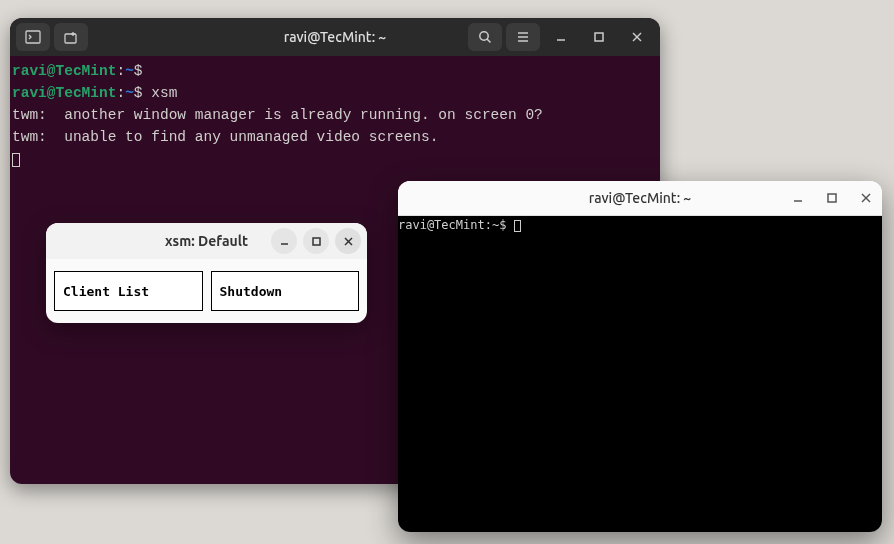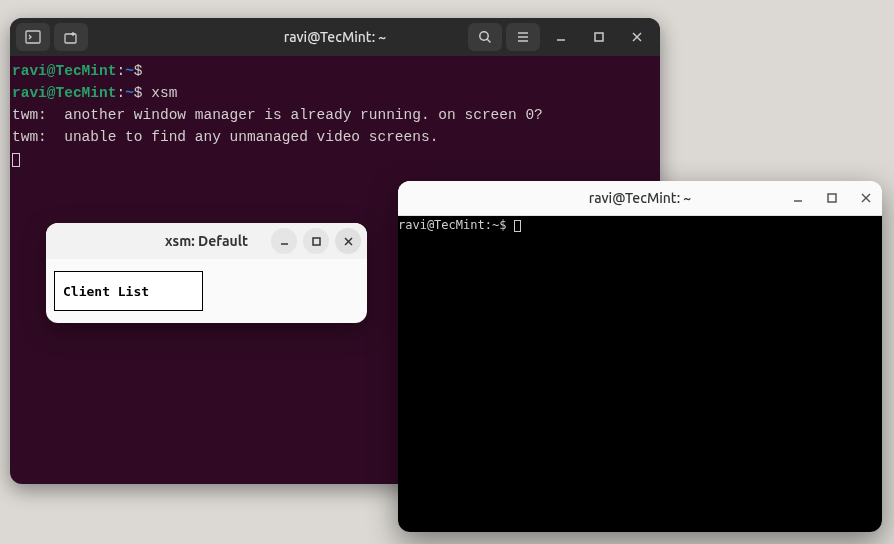--- a/index.html
+++ b/index.html
@@ -298,14 +298,15 @@
       <div class="xsm-ctrl close">
         <svg width="11" height="11" viewBox="0 0 11 11">
           <line x1="2" y1="2" x2="9" y2="9" stroke="#333" stroke-width="1.5"></line>
           <line x1="9" y1="2" x2="2" y2="9" stroke="#333" stroke-width="1.5"></line>
         </svg>
       </div>
     </div>
   </div>
   <div class="xsm-grid">
     <div class="xsm-btn">Client List</div>
+    <div class="xsm-btn">Shutdown</div>
   </div>
 </div>
 
 </body></html>

